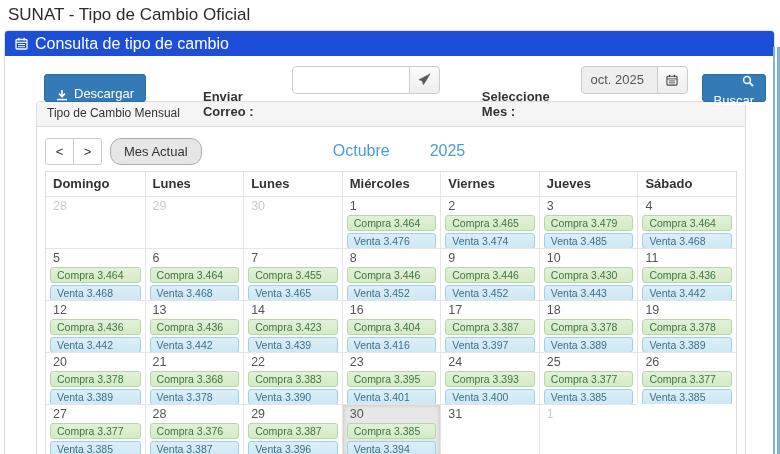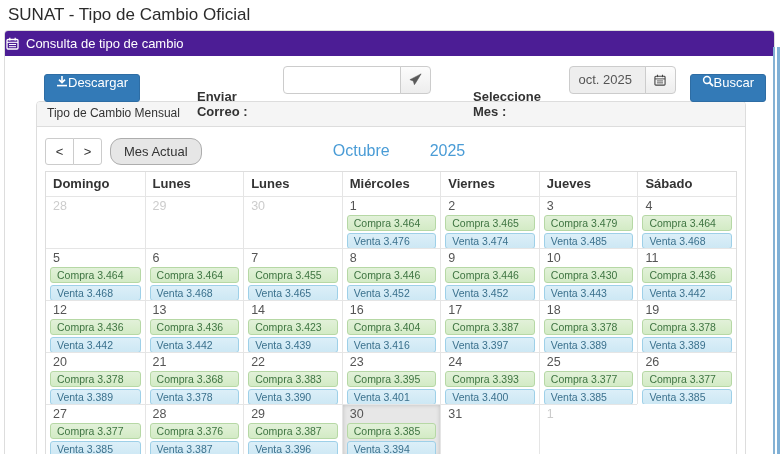--- a/index.html
+++ b/index.html
@@ -1,38 +1,38 @@
 <!DOCTYPE html>
 <html><head>
 <meta charset="utf-8">
 <style>
   html,body{margin:0;padding:0;width:780px;height:454px;overflow:hidden;background:#fff;
     font-family:"Liberation Sans","DejaVu Sans",sans-serif;-webkit-font-smoothing:antialiased;}
   .page-title{margin:5px 0 6px 8px;font-size:17px;font-weight:400;color:#2b2b2b;}
   .panel{position:absolute;left:4px;right:5px;top:30px;bottom:-4px;border:1px solid #ddd;border-radius:4px;background:#fff;}
-  .panel-heading{height:25px;background:#4c1d95;border-radius:3px 3px 0 0;color:#fff;font-size:13px;
-    display:flex;align-items:center;gap:7px;padding:0 1px;}
+  .panel-heading{height:25px;background:#1d4ed8;border-radius:3px 3px 0 0;color:#fff;font-size:16px;
+    display:flex;align-items:center;gap:7px;padding:0 10px;}
   .panel-body{padding:6px 8px 8px 8px;}
   
   .toolbar{display:flex;align-items:center;margin:3px 0 7px 31px;height:29px;}
-  .btn{display:inline-flex;align-items:flex-start;height:28px;padding:0 11px;font-size:13px;
+  .btn{display:inline-flex;align-items:flex-end;gap:6px;height:28px;padding:0 11px;font-size:13px;
     border-radius:3px;cursor:pointer;box-sizing:border-box;border:1px solid transparent;margin-top:16px;}
   .btn-primary{background:#337ab7;border-color:#2e6da4;color:#fff;}
   .lbl{font-size:13px;font-weight:bold;color:#333;margin-top:48px;}
   .email-label{margin-left:57px;}
   .email-group{display:flex;margin-left:13px;}
   .email-input{width:118px;height:28px;box-sizing:border-box;border:1px solid #ccc;border-radius:4px 0 0 4px;
     padding:0 8px;font-size:13px;color:#555;outline:none;}
   .addon-btn{width:31px;height:28px;box-sizing:border-box;border:1px solid #ccc;margin-left:-1px;
     background:linear-gradient(#fcfcfc,#ededed);border-radius:0 4px 4px 0;display:flex;align-items:center;justify-content:center;cursor:pointer;}
   .month-label{margin-left:42px;}
   .month-group{display:flex;margin-left:14px;}
   .month-input{width:77px;height:28px;box-sizing:border-box;border:1px solid #ccc;border-radius:4px 0 0 4px;
     padding:0 9px;font-size:13px;color:#555;background:#eee;outline:none;}
-  .search-btn{margin-left:14px;}
+  .search-btn{margin-left:14px;flex-direction:column;}
   
   .inner-panel{margin:0 20px 0 23px;border:1px solid #ddd;border-radius:4px;background:#fff;}
   .inner-heading{background:#f5f5f5;border-bottom:1px solid #ddd;border-radius:3px 3px 0 0;
     padding:4px 10px;font-size:12px;color:#333;height:16px;}
   .inner-body{padding:8px;position:relative;}
   
   .navrow{display:flex;align-items:center;height:28px;margin:2px 0 6px 0;position:relative;}
   .nav-btn{width:29px;height:27px;box-sizing:border-box;background:#fff;border:1px solid #ccc;color:#333;
     font-size:13px;display:flex;align-items:center;justify-content:center;cursor:pointer;}
   .nav-prev{border-radius:3px 0 0 3px;}

